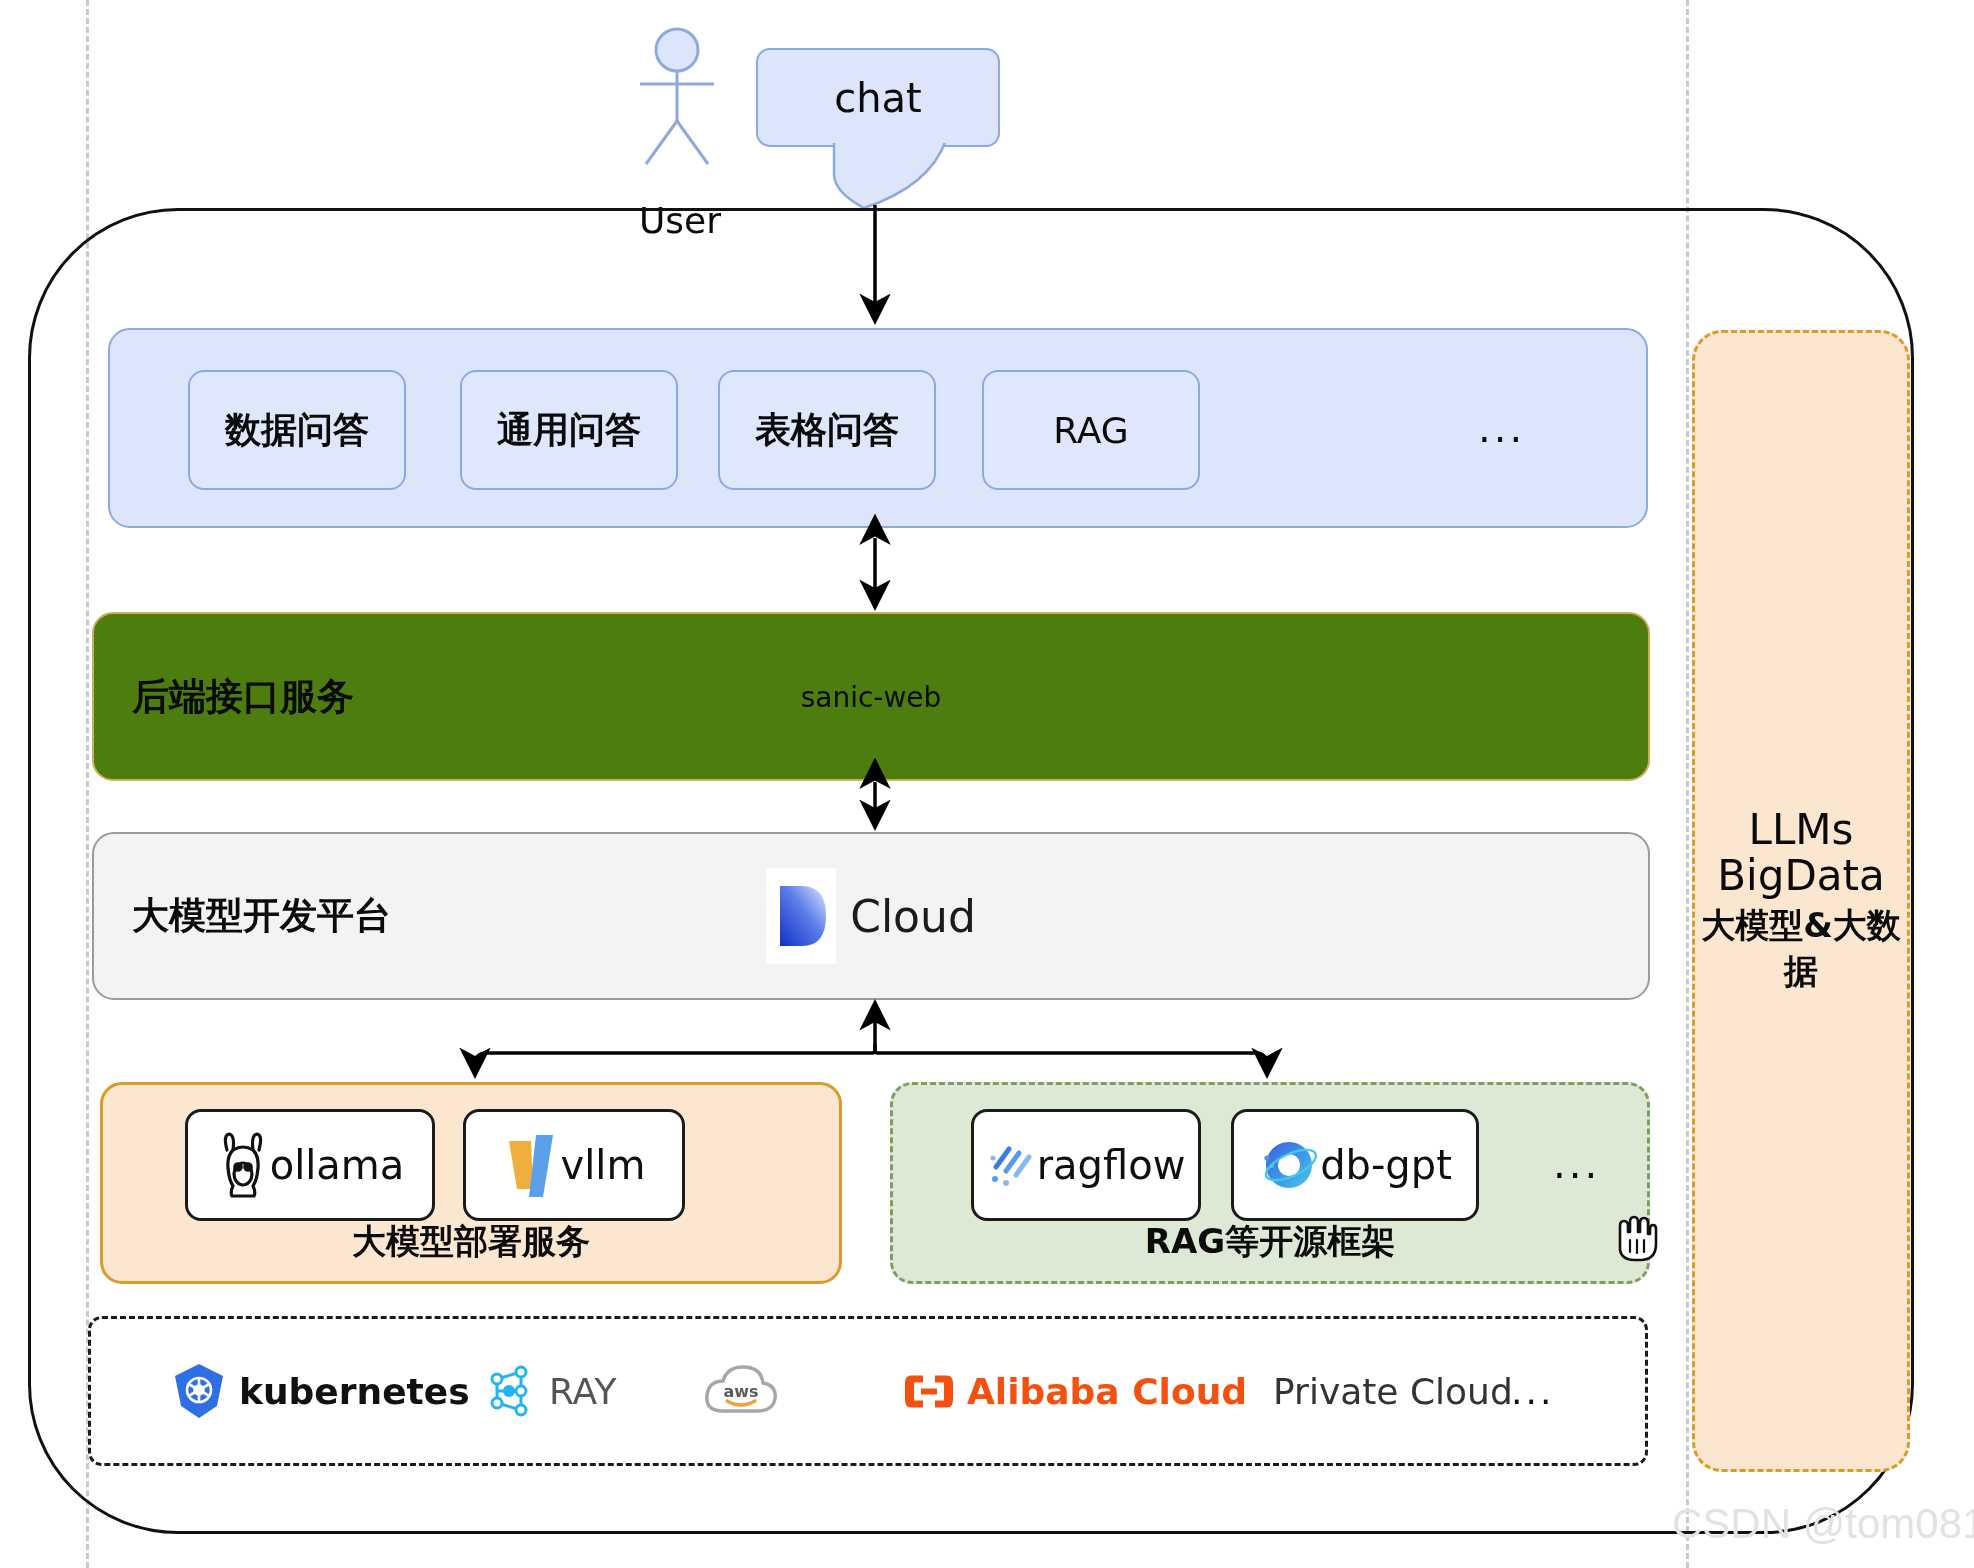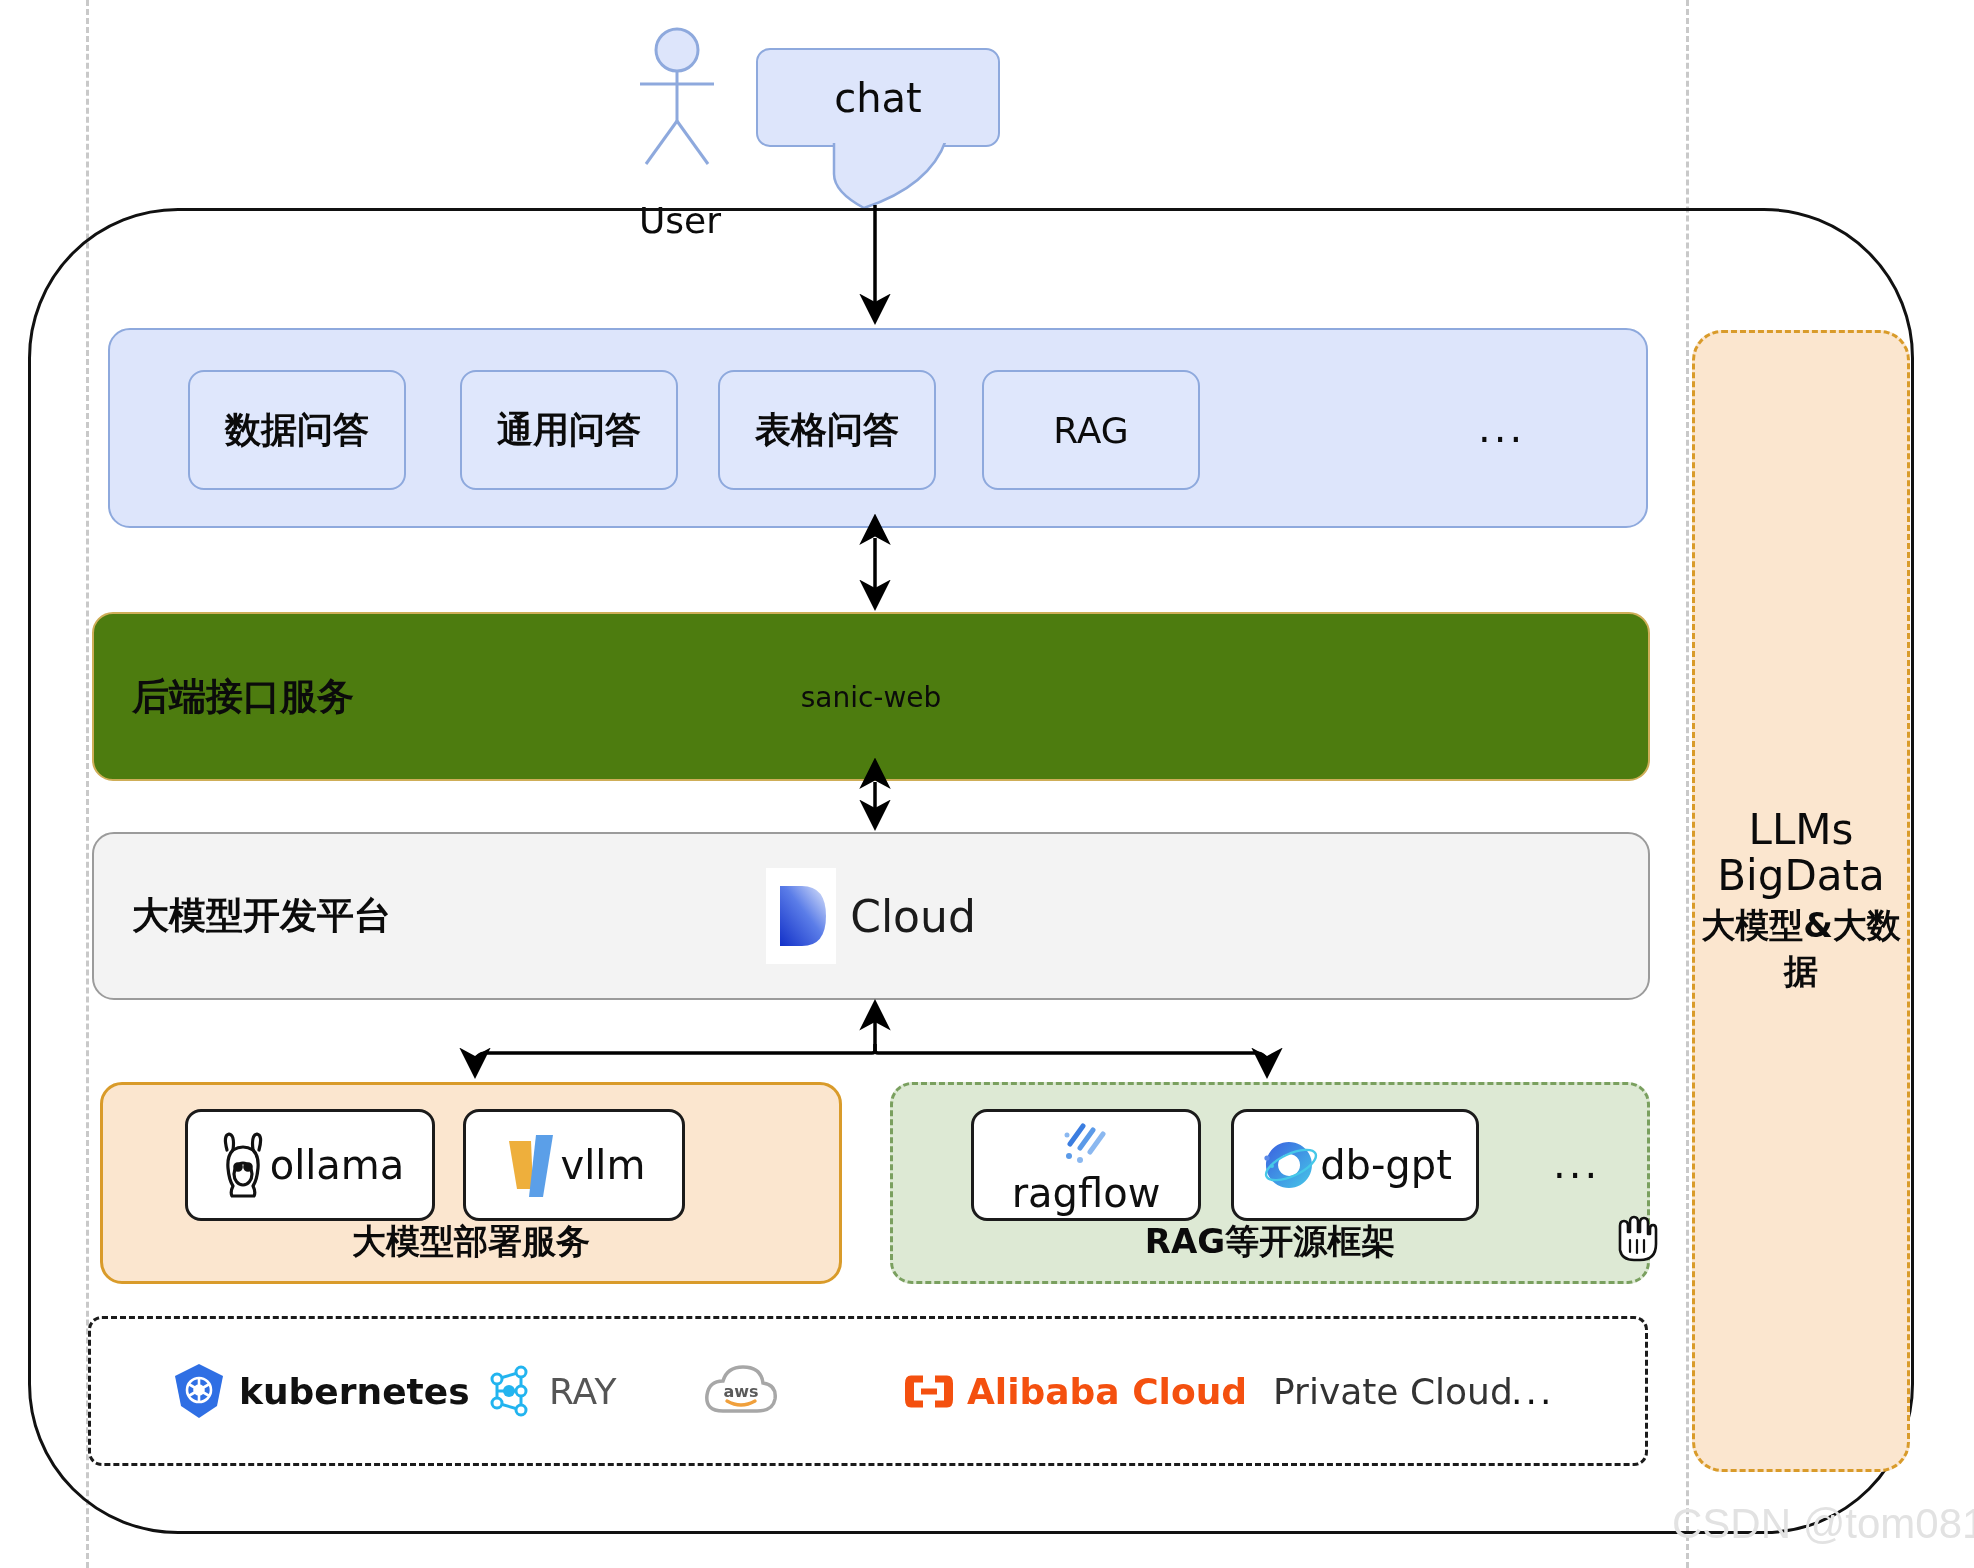--- a/index.html
+++ b/index.html
@@ -246,21 +246,21 @@
       <svg width="58" height="76" viewBox="0 0 58 76">
         <polygon points="6,14 28,14 30,62 14,62" fill="#eeaf3c"></polygon>
         <polygon points="33,8 50,8 40,70 26,70" fill="#5b9fe8"></polygon>
       </svg>
       <span class="logo-text">vllm</span>
     </div>
     <div class="group-caption">大模型部署服务</div>
   </div>
 
   <div class="layer" id="group-rag">
-    <div class="logo-card" style="left:78px; width:230px;flex-direction:column;">
+    <div class="logo-card" style="left:78px; width:230px;">
       <svg width="50" height="56" viewBox="0 0 50 56">
         <g stroke-linecap="round">
           <line x1="9" y1="30" x2="22" y2="12" stroke="#3b7de0" stroke-width="5"></line>
           <line x1="19" y1="34" x2="32" y2="16" stroke="#5b9ae8" stroke-width="5"></line>
           <line x1="29" y1="38" x2="42" y2="20" stroke="#8bb8f0" stroke-width="5"></line>
           <circle cx="8" cy="42" r="3" fill="#5b9ae8"></circle>
           <circle cx="19" cy="46" r="3" fill="#8bb8f0"></circle>
           <circle cx="6" cy="21" r="2.5" fill="#8bb8f0"></circle>
         </g>
       </svg>

